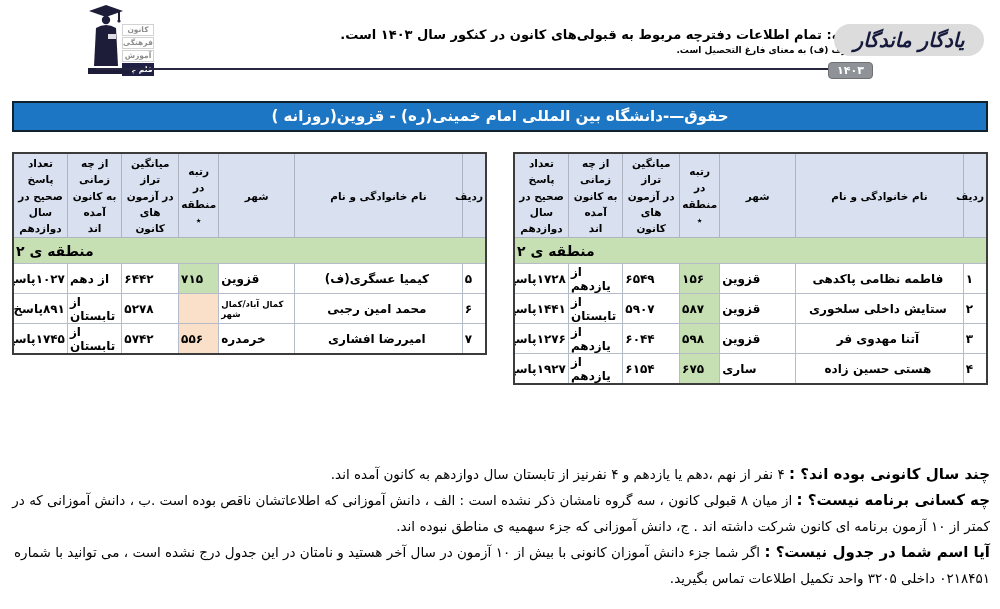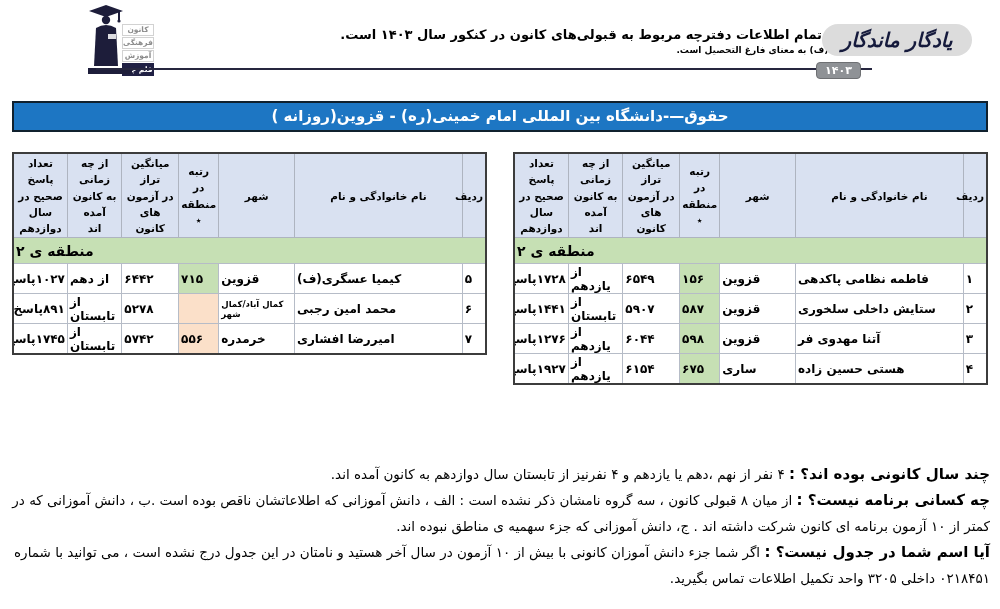--- a/index.html
+++ b/index.html
@@ -14,42 +14,42 @@
   .grad{position:absolute;left:0;top:0;}
   .logo-col{position:absolute;left:34px;top:20px;width:32px;}
   .logo-line{display:block;font-size:7.5px;color:#8d8d8d;border:1px solid #d2d2d2;
     background:#fff;text-align:center;line-height:10px;margin-bottom:1px;font-weight:bold;}
   .logo-line.dark{background:#202044;color:#fff;border-color:#202044;line-height:11px;}
   .logo-bar{position:absolute;left:0;top:64px;width:44px;height:6px;background:#1d1d3a;}
   .hline{position:absolute;left:96px;right:128px;top:68px;border-top:2px solid #26263f;}
   .top-note{position:absolute;right:138px;top:27px;text-align:right;}
   .note-main{font-size:13px;font-weight:bold;}
   .note-sub{font-size:9px;font-weight:bold;margin-top:3px;}
-  .brand{position:absolute;right:28px;top:24px;width:150px;}
+  .brand{position:absolute;right:16px;top:24px;width:150px;}
   .brand-pill{background:#dcdcdc;border-radius:22px;padding:4px 10px;
     font-family:"DejaVu Serif","Liberation Serif",serif;font-style:italic;font-weight:bold;
     font-size:20px;color:#151a3c;text-align:center;white-space:nowrap;}
   .brand-year{position:absolute;left:-6px;top:38px;background:#8f9296;color:#fff;
     font-size:11px;font-weight:bold;padding:1px 8px;border-radius:4px;border:1px solid #6e7073;}
   
   .title-bar{margin:6px 12px 0;height:27px;background:var(--blue,#1d76c3);
     border:2px solid #10212e;color:#fff;text-align:center;font-weight:bold;
     font-size:15px;line-height:27px;}
   
   .tables{display:flex;gap:26px;margin:20px 12px 0;}
   .tblwrap{flex:1;}
   table{width:100%;border-collapse:collapse;table-layout:fixed;border:2px solid #3c3c3c;}
   th{background:var(--headfill,#d9e1f1);font-size:10.5px;font-weight:bold;height:64px;
     padding:1px 2px;border:1px solid #aeb4c0;white-space:pre-line;line-height:1.55;vertical-align:middle;}
   td{border:1px solid #b6bcc7;height:29px;font-size:12px;font-weight:bold;
     text-align:left;vertical-align:middle;padding:0 2px;overflow:hidden;}
   td.band{height:25px;font-size:14px;}
   .bg-green{background:var(--green,#c6e0b4);}
   .bg-peach{background:var(--peach,#fbe0c9);}
-  td.name{text-align:left;padding-right:5px;margin-top:44px;}
+  td.name{text-align:center;padding-right:5px;margin-top:44px;}
   td.small-city{font-size:8.5px;}
   
   .notes{margin:76px 10px 0 4px;}
   .notes p{margin:0;font-size:13.5px;line-height:26px;text-align:right;}
   .notes .q{font-weight:bold;font-size:15px;}
 </style>
 </head>
 <body>
 
 <div class="topbar">

